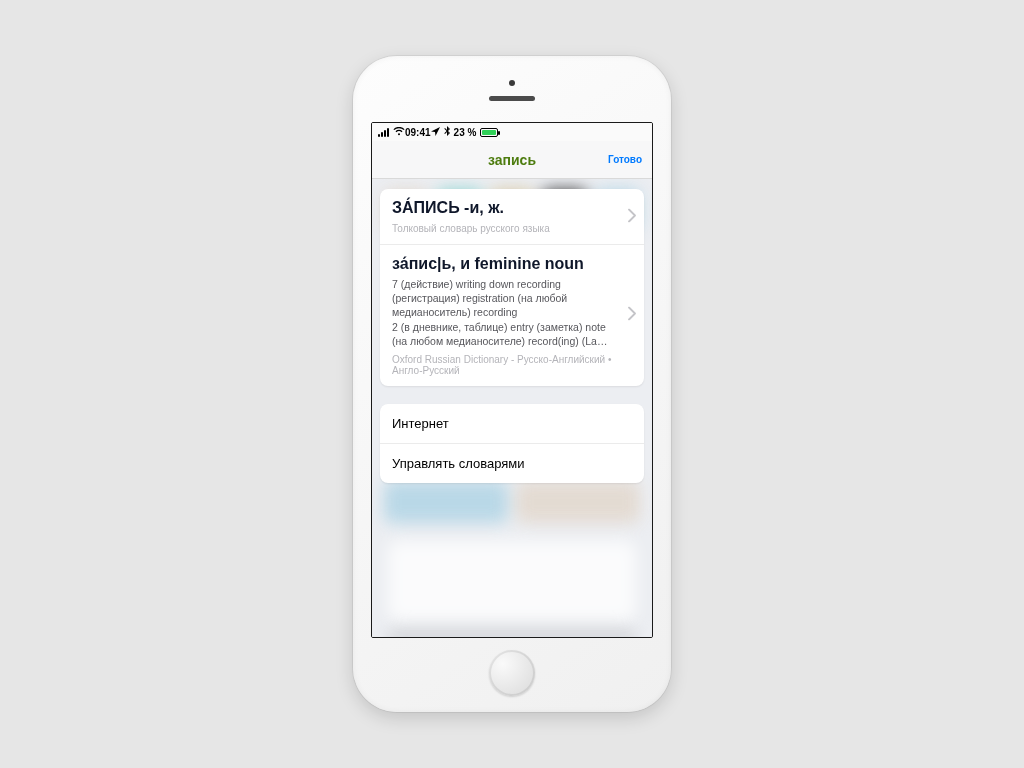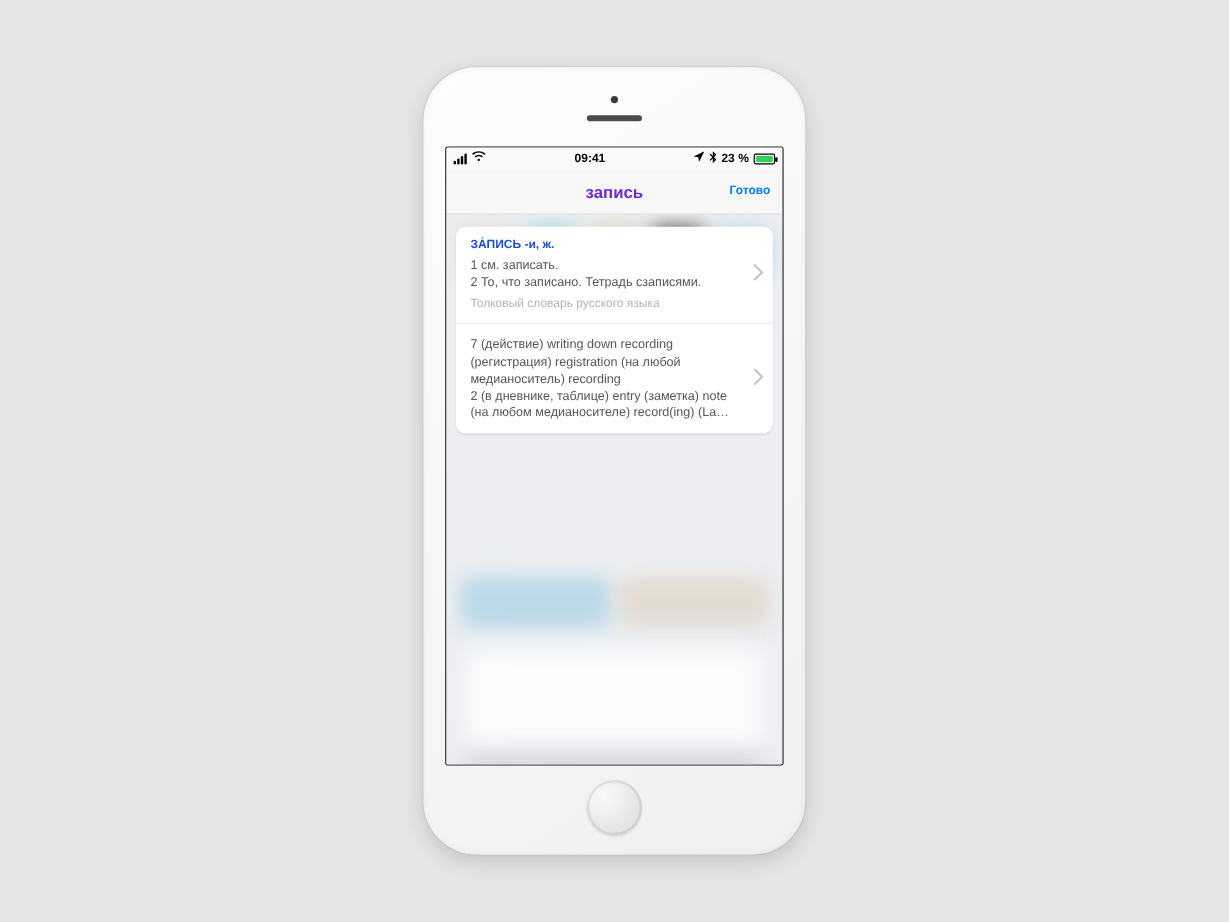--- a/index.html
+++ b/index.html
@@ -47,21 +47,21 @@
     display:flex;
     flex-direction:column;
   }
 
   
   .status-bar {
     height:18px;
     flex:0 0 18px;
     display:flex;
     align-items:center;
-    justify-content:space-between;
+    justify-content:flex-start;
     padding:0 6px;
     font-size:10px;
     font-weight:600;
     color:#000;
     background:#fafafa;
   }
   .status-left, .status-right { display:flex; align-items:center; gap:4px; }
   .sig-bars { display:flex; align-items:flex-end; gap:1px; }
   .sig-bars span { width:2px; background:#000; border-radius:1px; }
   .sig-bars span:nth-child(1){height:3px}
@@ -76,21 +76,21 @@
   .battery .fill { position:absolute; left:1px; top:1px; bottom:1px; right:1px; background:#30d158; border-radius:1px;}
 
   
   .navbar {
     height:38px; flex:0 0 38px;
     background:#f7f7f8;
     border-bottom:1px solid rgba(0,0,0,0.12);
     display:flex; align-items:center; justify-content:center;
     position:relative;
   }
-  .nav-title { font-size:14px; font-weight:600; color:#6d28d9; }
+  .nav-title { font-size:14px; font-weight:600; color:#4d7c0f; }
   .nav-done {
     position:absolute; right:10px; color:#007aff; font-size:10px; font-weight:600;
   }
 
   
   .content {
     flex:1; position:relative; overflow:hidden;
     background:#eceef2;
   }
   .bg-blur {
@@ -130,21 +130,21 @@
   .entry {
     padding:10px 12px 10px 12px;
     position:relative;
     border-bottom:1px solid rgba(0,0,0,0.08);
   }
   .entry:last-child { border-bottom:none; }
   .entry .chev {
     position:absolute; right:8px; top:50%; transform:translateY(-50%);
     color:#c4c4c8; font-size:16px; line-height:1;
   }
-  .entry .title { font-size:10px; font-weight:700; color:#1d4ed8; margin-bottom:4px; padding-right:18px;}
+  .entry .title { font-size:16px; font-weight:700; color:#0f172a; margin-bottom:4px; padding-right:18px;}
   .entry .body  { font-size:10.5px; color:#57575c; line-height:1.35; padding-right:18px;
                   display:-webkit-box; -webkit-line-clamp:5; -webkit-box-orient:vertical; overflow:hidden;}
   .entry .source{ font-size:10px; color:#b4b4b9; margin-top:6px; padding-right:18px;}
 
   .action-item {
     padding:12px 12px;
     font-size:13px; color:#000;
     border-bottom:1px solid rgba(0,0,0,0.08);
   }
   .action-item:last-child{border-bottom:none;}
@@ -216,42 +216,46 @@
 
       </div>
 
       <div class="overlay">
 
 
         <div class="card-group">
 
           <div class="entry">
             <div class="title">ЗА́ПИСЬ -и, ж.</div>
-            <div class="body" style="white-space:pre-line">1 см. записать.
-2 То, что записано. Тетрадь сзаписями.</div>
             <div class="source">Толковый словарь русского языка</div>
             <span class="chev">
               <svg width="8" height="14" viewBox="0 0 8 14">
                   <path d="M1 1l6 6-6 6" stroke="#c4c4c8" stroke-width="1.8" fill="none" stroke-linecap="round" stroke-linejoin="round"></path>
                 </svg>
             </span>
           </div>
 
           <div class="entry">
+            <div class="title">за́пис|ь, и feminine noun</div>
             <div class="body" style="white-space:pre-line">7 (действие) writing down recording (регистрация) registration (на любой медианоситель) recording
 2 (в дневнике, таблице) entry (заметка) note (на любом медианосителе) record(ing) (Law) deed (Computing, массив информации, обрабатывае…</div>
+            <div class="source">Oxford Russian Dictionary - Русско-Английский • Англо-Русский</div>
             <span class="chev">
               <svg width="8" height="14" viewBox="0 0 8 14">
                   <path d="M1 1l6 6-6 6" stroke="#c4c4c8" stroke-width="1.8" fill="none" stroke-linecap="round" stroke-linejoin="round"></path>
                 </svg>
             </span>
           </div>
 
         </div>
 
+        <div class="card-group">
+          <div class="action-item">Интернет</div>
+          <div class="action-item">Управлять словарями</div>
+        </div>
 
       </div>
     </div>
 
   </div>
 
   <div class="home-btn"></div>
 </div>
 
 </body></html>

